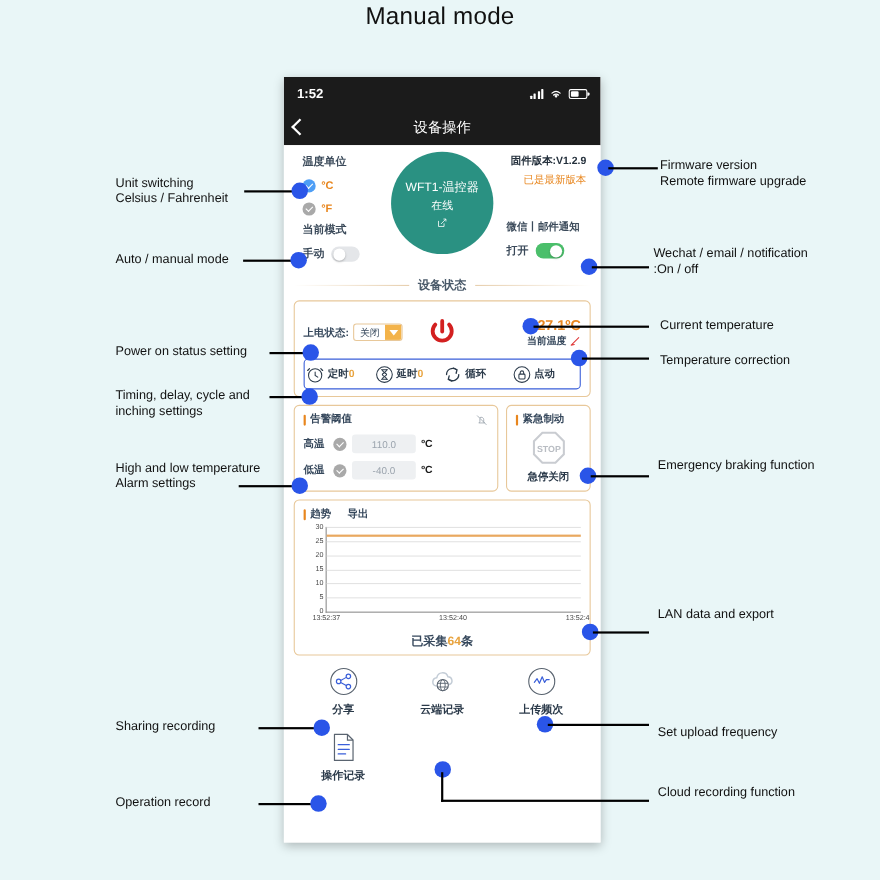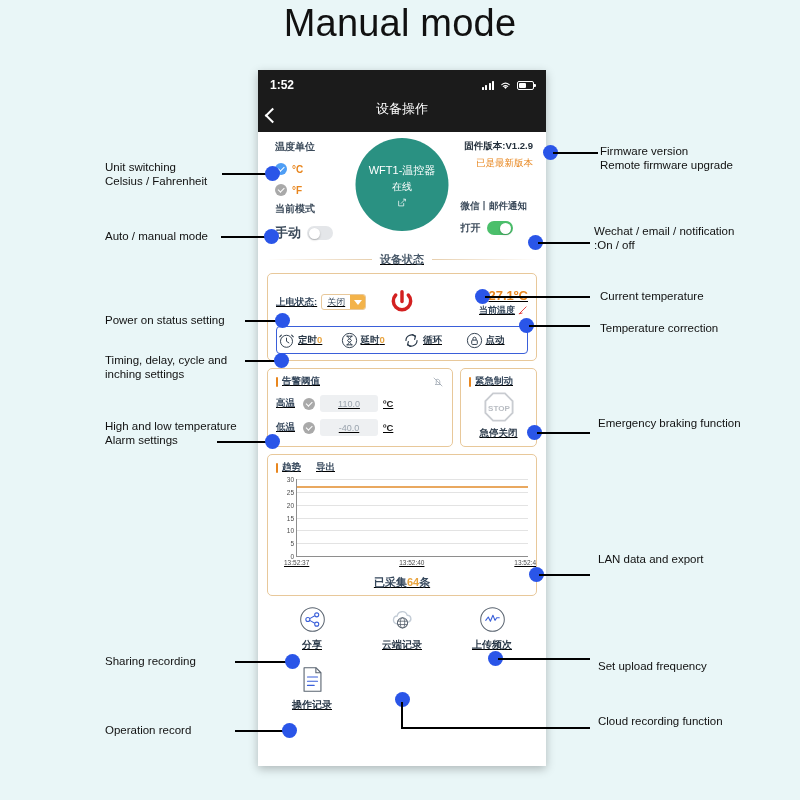--- a/index.html
+++ b/index.html
@@ -6,21 +6,21 @@
   body {
     width: 800px; height: 800px;
     background: #e9f6f7;
     font-family: "Liberation Sans", sans-serif;
     overflow: hidden;
     position: relative;
   }
   #page-title {
     position: absolute; top: 2px; left: 0; width: 800px;
     text-align: center;
-    font-size: 38px; font-weight: 400; color: #111;
+    font-size: 22px; font-weight: 400; color: #111;
     font-family: "Liberation Sans", sans-serif;
     letter-spacing: 0.2px;
   }
 
   
   #phone {
     position: absolute;
     left: 258px; top: 70px;
     width: 288px; height: 696px;
     background: #ffffff;
@@ -37,46 +37,46 @@
   .bars { display: flex; align-items: flex-end; gap: 1.5px; height: 9px; }
   .bars i { display: block; width: 2px; background: #fff; border-radius: .5px; }
   .bars i:nth-child(1){height:3px;} .bars i:nth-child(2){height:5px;}
   .bars i:nth-child(3){height:7px;} .bars i:nth-child(4){height:9px;}
   .battery { width: 17px; height: 9px; border: 1.2px solid #fff; border-radius: 2px; position: relative; padding: 1px; }
   .battery::after { content:""; position:absolute; right:-3px; top:2.5px; width:1.6px; height:3px; background:#fff; border-radius:0 1px 1px 0;}
   .battery b { display:block; height:100%; width:55%; background:#fff; border-radius:1px;}
 
   .navbar {
     height: 32px; background: #1b1b1b; color: #fff;
-    display: flex; align-items: flex-start; position: relative;
+    display: flex; align-items: center; position: relative;
   }
   .navbar .back { position:absolute; left: 9px; top: 50%; transform: translateY(-50%); width: 12px; height: 12px; }
   .navbar .back::before {
     content:""; display:block; width: 9px; height: 9px;
     border-left: 2px solid #fff; border-bottom: 2px solid #fff;
     transform: rotate(45deg);
   }
   .navbar .nav-title { width: 100%; text-align: center; font-size: 13px; }
 
-  .screen { background: #fff; height: 634px; position: relative; padding: 0 9px; text-decoration: underline; }
+  .screen { background: #fff; height: 634px; position: relative; padding: 0 9px; }
 
   
   .top-area { position: relative; height: 118px; }
   .lbl { font-size: 10px; color: #3b4a5a; font-weight: bold; }
   .radio-row { display:flex; align-items:center; gap: 5px; margin-top: 9px; }
   .chk { width: 12px; height: 12px; border-radius: 50%; display:inline-flex; align-items:center; justify-content:center; }
   .chk.on { background: #4e9ef5; }
   .chk.off { background: #a9a9a9; }
   .chk::after { content:""; width: 5px; height: 2.5px; border-left: 1.5px solid #fff; border-bottom: 1.5px solid #fff; transform: rotate(-45deg) translate(0.5px,-0.5px); }
   .unit-txt { font-size: 10px; color: #e8861e; font-weight: bold; }
 
   .unit-block { position: absolute; left: 8px; top: 8px; }
   .mode-block { position: absolute; left: 8px; top: 70px; }
   .mode-row { display:flex; align-items:center; gap: 6px; margin-top: 8px; }
-  .mode-row span { font-size: 13px; color: #3b4a5a; font-weight: bold;}
+  .mode-row span { font-size: 10px; color: #3b4a5a; font-weight: bold;}
   .toggle { width: 26px; height: 14px; border-radius: 8px; position: relative; }
   .toggle.off { background: #e4e6e9; }
   .toggle.on { background: #4bbf6b; }
   .toggle .knob { position:absolute; top:1.5px; width: 11px; height: 11px; border-radius:50%; background:#fff; box-shadow:0 1px 2px rgba(0,0,0,.25); }
   .toggle.off .knob { left: 1.5px; }
   .toggle.on .knob { right: 1.5px; }
 
   .device-circle {
     position:absolute; left: 50%; top: 6px; transform: translateX(-50%);
     width: 93px; height: 93px; border-radius:50%;

